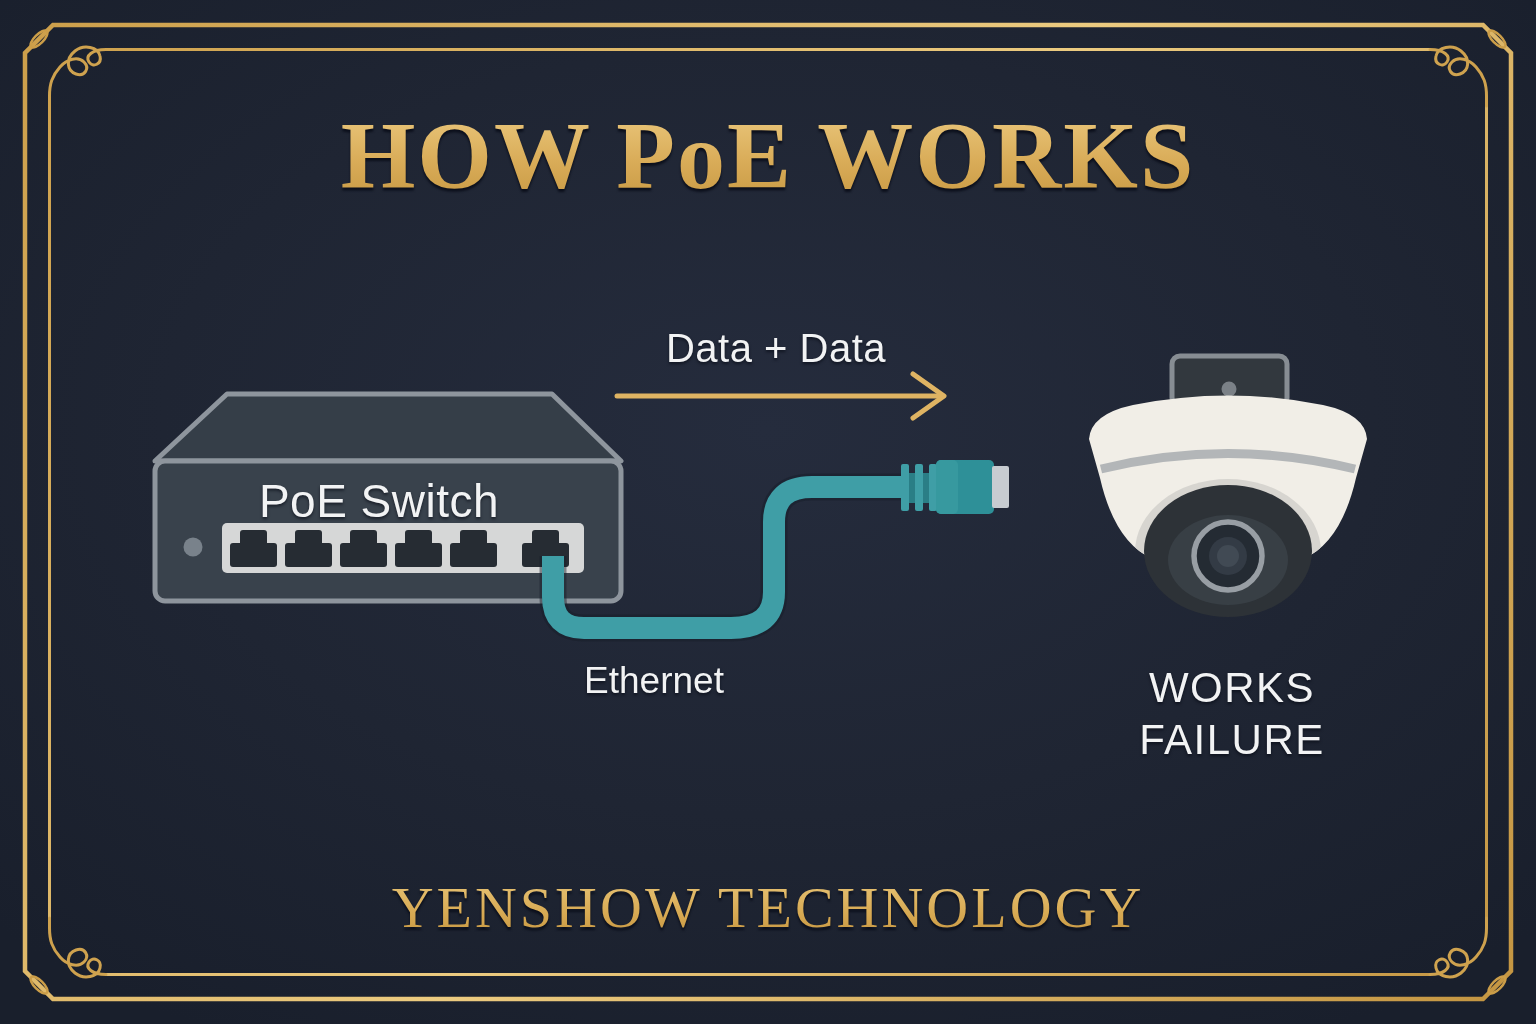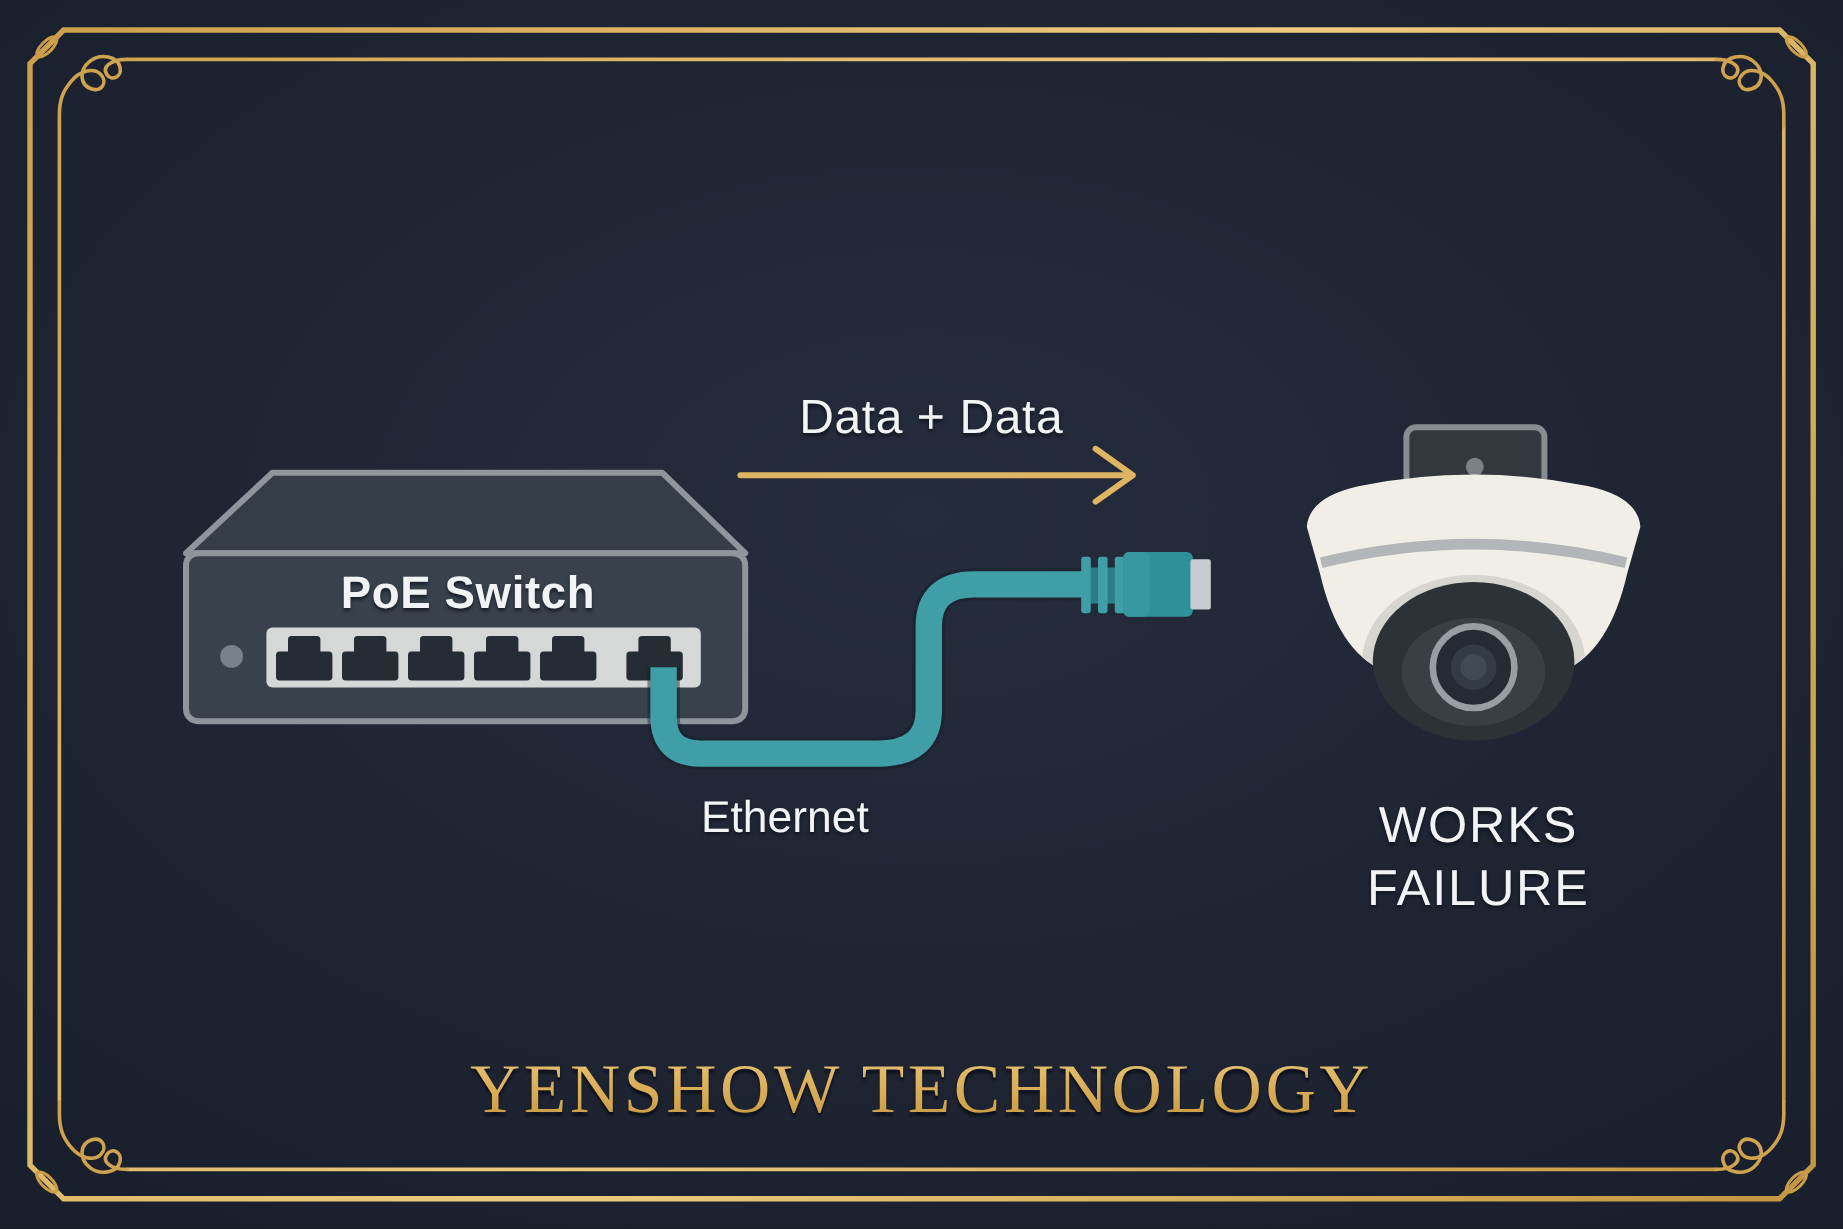--- a/index.html
+++ b/index.html
@@ -27,22 +27,22 @@
     background:linear-gradient(180deg,#e9c77b 0%,#d7a952 60%,#c2933f 100%);
     -webkit-background-clip:text;background-clip:text;-webkit-text-fill-color:transparent;
     filter:drop-shadow(0 3px 1px rgba(8,12,24,0.85));
   }
   .power-data{
     left:576px;top:326px;width:400px;
     font-size:40px;font-weight:500;letter-spacing:0.5px;
     text-shadow:0 2px 3px rgba(5,8,18,0.6);
   }
   .switch-label{
-    left:190px;top:474px;width:400px;
-    font-size:38px;font-weight:700;letter-spacing:0.5px;
+    left:179px;top:474px;width:400px;
+    font-size:46px;font-weight:400;letter-spacing:0.5px;
     text-shadow:0 2px 3px rgba(5,8,18,0.6);
   }
   .ethernet-label{
     left:454px;top:660px;width:400px;
     font-size:37px;font-weight:500;
     text-shadow:0 2px 3px rgba(5,8,18,0.6);
   }
   .camera-caption{
     left:1032px;top:662px;width:400px;
     font-size:42px;font-weight:500;line-height:52px;letter-spacing:1.5px;
@@ -149,20 +149,21 @@
         <ellipse cx="1228" cy="552" rx="93" ry="73" fill="#D7D5D0"></ellipse>
       </g>
       <ellipse cx="1228" cy="551" rx="84" ry="66" fill="#2D3237"></ellipse>
       <ellipse cx="1228" cy="560" rx="60" ry="45" fill="#383F45"></ellipse>
       <circle cx="1228" cy="556" r="34" fill="#242B33" stroke="#989EA4" stroke-width="5.5"></circle>
       <circle cx="1228" cy="556" r="19" fill="#333B45"></circle>
       <circle cx="1228" cy="556" r="11" fill="#414A54"></circle>
     </g>
   </svg>
 
+  <h1 class="txt title" style="margin:0;position:absolute;">HOW PoE WORKS</h1>
 
   <div class="txt power-data">Data + Data</div>
 
   <div class="txt switch-label">PoE Switch</div>
 
   <div class="txt ethernet-label">Ethernet</div>
 
   <div class="txt camera-caption">
     <span>WORKS</span>
     <span>FAILURE</span>

